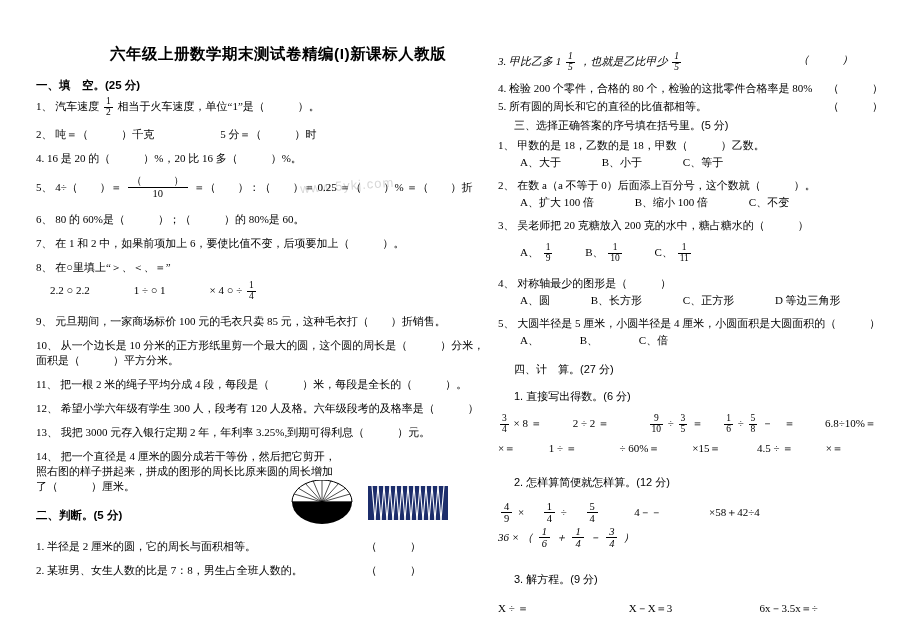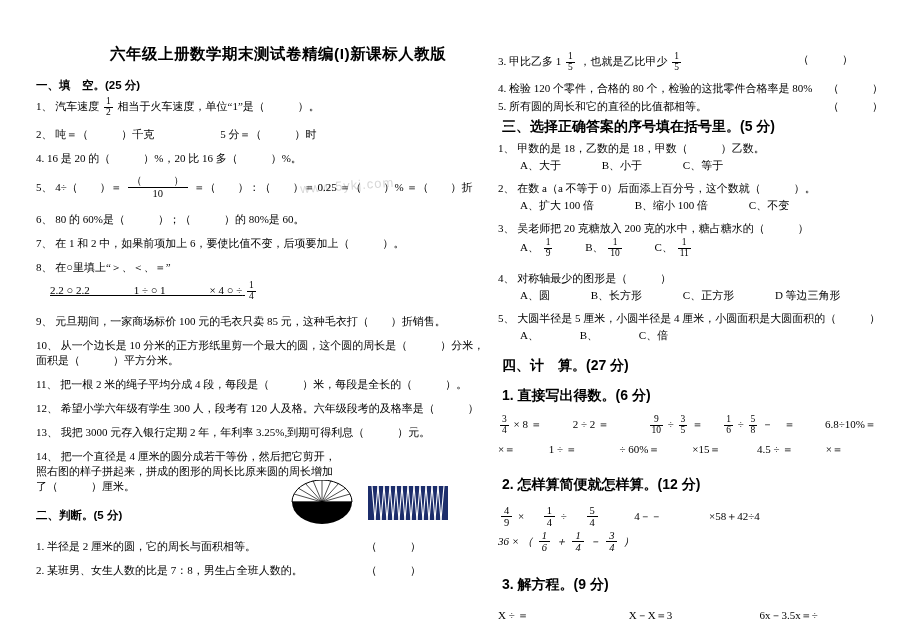--- a/index.html
+++ b/index.html
@@ -62,22 +62,22 @@
     position:absolute;left:290px;top:480px;width:160px;height:45px;
   }
   .fan{
     position:absolute;left:0;top:0;width:64px;height:44px;
   }
   .comb{
     position:absolute;left:78px;top:6px;width:80px;height:34px;
     background:#1c2d6b;
   }
   .rtitle{
-    font-size:14px;font-weight:bold;font-family:"Liberation Sans",sans-serif;
-    margin:10px 0 5px 4px;
+    font-size:11px;font-weight:normal;font-family:"Liberation Sans",sans-serif;
+    margin:10px 0 5px 16px;
   }
   .rline{
     font-size:11px;line-height:15px;margin:0 0 8px 0;
   }
   .choices span{margin-right:38px;}
   .calcrow{
     font-size:11px;line-height:22px;margin:0 0 2px 0;
   }
   .calcrow span.cell{display:inline-block;min-width:72px;}
   .calcrow2{
@@ -138,21 +138,21 @@
     <div class="line">
       <span>7、</span>
       <span>在 1 和 2 中，如果前项加上 6，要使比值不变，后项要加上（　　　）。</span>
     </div>
 
     <div class="line tight">
       <span>8、</span>
       <span>在○里填上“＞、＜、＝”</span>
     </div>
 
-    <div class="line indent" style="margin-bottom:12px;text-decoration:underline;">
+    <div class="line indent" style="margin-bottom:12px;">
       <span>2.2 ○ 2.2　　　　1 ÷ ○ 1　　　　× 4 ○ ÷</span>
       <span class="frac">
         <span class="num">1</span>
         <span class="den">4</span>
       </span>
     </div>
 
     <div class="line">
       <span>9、</span>
       <span>元旦期间，一家商场标价 100 元的毛衣只卖 85 元，这种毛衣打（　　）折销售。</span>
@@ -243,38 +243,38 @@
         <line x1="64" y1="0" x2="67" y2="34"></line>
           <line x1="70" y1="0" x2="67" y2="34"></line>
         <line x1="70" y1="0" x2="73" y2="34"></line>
           <line x1="76" y1="0" x2="73" y2="34"></line>
       </g>
     </svg>
   </div>
 
   <div class="col-right">
 
-    <div class="rline" style="position:relative;">
+    <div class="rline" style="position:relative;font-style:italic;">
       <span>3.</span>
       <span>甲比乙多 1</span>
       <span class="frac">
         <span class="num">1</span>
         <span class="den">5</span>
       </span>
       <span>，也就是乙比甲少</span>
       <span class="frac">
         <span class="num">1</span>
         <span class="den">5</span>
       </span>
       <span style="position:absolute;left:300px;">（　　　）</span>
     </div>
 
     <div class="rline" style="position:relative;margin-bottom:3px;">
       <span>4.</span>
-      <span>检验 120 个零件，合格的 80 个，检验的这批零件合格率是 80%</span>
+      <span>检验 200 个零件，合格的 80 个，检验的这批零件合格率是 80%</span>
       <span style="position:absolute;left:330px;">（　　　）</span>
     </div>
 
     <div class="rline" style="position:relative;margin-bottom:4px;">
       <span>5.</span>
       <span>所有圆的周长和它的直径的比值都相等。</span>
       <span style="position:absolute;left:330px;">（　　　）</span>
     </div>
 
     <div class="rtitle" style="margin-top:2px;">三、选择正确答案的序号填在括号里。(5 分)</div>
@@ -292,21 +292,21 @@
     <div class="rline" style="margin-bottom:2px;">
       <span>2、</span>
       <span>在数 a（a 不等于 0）后面添上百分号，这个数就（　　　）。</span>
     </div>
     <div class="rline choices" style="padding-left:22px;">
       <span>A、扩大 100 倍</span>
       <span>B、缩小 100 倍</span>
       <span>C、不变</span>
     </div>
 
-    <div class="rline" style="margin-bottom:2px;">
+    <div class="rline" style="margin-bottom:10px;">
       <span>3、</span>
       <span>吴老师把 20 克糖放入 200 克的水中，糖占糖水的（　　　）</span>
     </div>
     <div class="rline" style="padding-left:22px;margin-bottom:12px;">
       <span style="margin-right:28px;">
         <span>A、</span>
         <span class="frac">
           <span class="num">1</span>
           <span class="den">9</span>
         </span>

